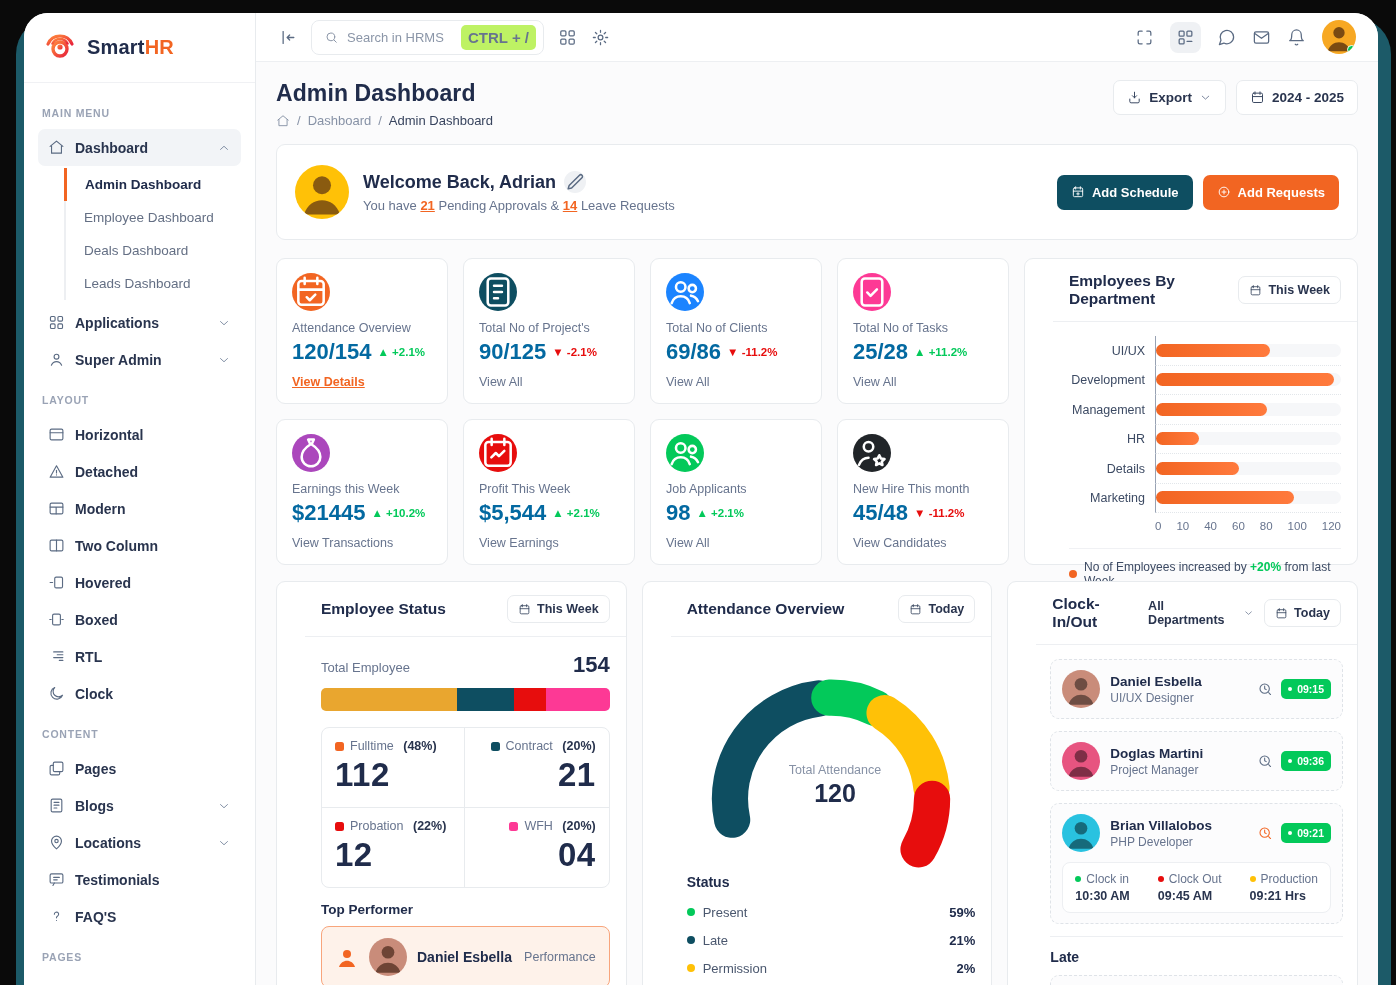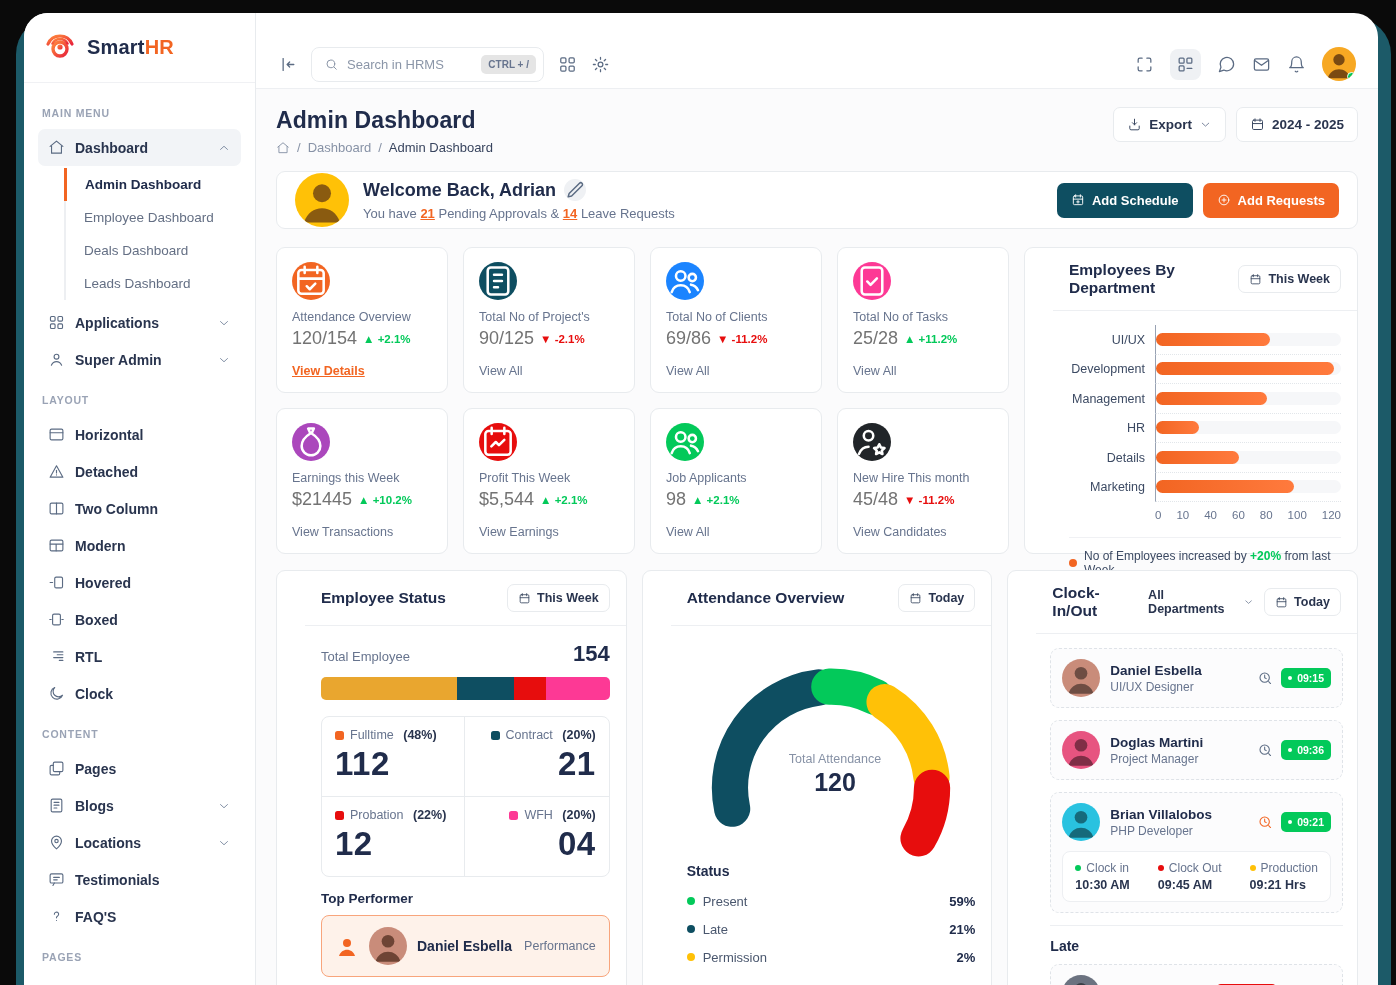--- a/index.html
+++ b/index.html
@@ -25,31 +25,31 @@
     border-radius:7px; color:#29344E; font-size:14px; font-weight:600; cursor:pointer; }
   .nav-item.parent-active { background:#F2F4F7; }
   .nav-item .icn { width:17px; height:17px; color:#5B6B83; flex:none; display:inline-flex; }
   .nav-item .chev { margin-left:auto; width:14px; height:14px; color:#7c8aa0; }
   .nav-children { margin:2px 0 4px 26px; }
   .nav-child { display:block; padding:9px 0 9px 18px; font-size:13.5px; color:#646F84;
     border-left:2px solid #EDEFF2; cursor:pointer; }
   .nav-child.active { color:#202C4B; font-weight:600; border-left:3px solid #F26522; }
 
   
-  .main { flex:1; display:flex; flex-direction:column; min-width:0;margin-top:27px; }
+  .main { flex:1; display:flex; flex-direction:column; min-width:0; }
   .topbar { height:49px; min-height:49px; border-bottom:1px solid #EDEFF2; display:flex;
     align-items:center; padding:0 22px; gap:14px; background:#fff; }
   .tb-icon { width:19px; height:19px; color:#5B6B83; display:inline-flex; cursor:pointer; position:relative; }
   .searchbox { display:flex; align-items:center; gap:8px; border:1px solid #E8EBEE;
     border-radius:8px; height:35px; padding:0 7px 0 12px; width:233px; }
   .searchbox .icn { width:15px; height:15px; color:#8b96a8; display:inline-flex; }
   .searchbox input { border:none; outline:none; flex:1; font-size:13px; color:#374151;
     font-family:"Liberation Sans",sans-serif; background:transparent; min-width:0; }
   .searchbox input::placeholder { color:#8b96a8; }
-  .kbd { background:#e5e5e5; border-radius:5px; font-size:10px; font-weight:700;
+  .kbd { background:#bef264; border-radius:5px; font-size:15px; font-weight:700;
     color:#67748E; padding:4px 7px; white-space:nowrap; }
   .tb-right { margin-left:auto; display:flex; align-items:center; gap:16px; }
   .tb-btn-active { background:#EFF1F4; border-radius:8px; padding:6px; display:inline-flex; }
   .avatar { border-radius:50%; position:relative; overflow:hidden; display:inline-flex;
     align-items:flex-end; justify-content:center; flex:none; }
   .avatar svg { width:78%; height:78%; }
   .status-dot { position:absolute; bottom:0; right:0; width:9px; height:9px;
     background:#03C95A; border:1.5px solid #fff; border-radius:50%; }
 
   .content { flex:1; overflow:hidden; background:#FBFBFC; padding:18px 20px; }
@@ -70,42 +70,42 @@
   .card { background:#fff; border:1px solid #E8EBEE; border-radius:9px;padding-left:28px; }
   .card-h { display:flex; align-items:center; padding:13px 16px;
     border-bottom:1px solid #EDEFF2; gap:10px; }
   .card-h .title { font-size:15.5px; font-weight:700; color:#202C4B; }
   .chip { display:inline-flex; align-items:center; gap:6px; border:1px solid #E8EBEE;
     border-radius:7px; padding:6px 10px; font-size:12.5px; font-weight:600;
     color:#29344E; background:#fff; cursor:pointer; white-space:nowrap; }
   .chip .icn { width:13px; height:13px; display:inline-flex; color:#3c4a63; }
 
   
-  .welcome { display:flex; align-items:center; gap:14px; padding:1px 18px; margin-bottom:18px; }
+  .welcome { display:flex; align-items:center; gap:14px; padding:20px 18px; margin-bottom:18px; }
   .welcome-name-row { display:flex; align-items:center; gap:8px; }
   .welcome-name { font-size:18px; font-weight:800; color:#202C4B; }
   .edit-bubble { width:22px; height:22px; border-radius:50%; background:#EFF1F4;
     display:inline-flex; align-items:center; justify-content:center; color:#5B6B83; cursor:pointer; }
   .edit-bubble svg { width:11px; height:11px; }
   .welcome-sub { font-size:13px; color:#67748E; margin-top:5px; }
   .welcome-sub .hl { color:#F26522; font-weight:700; text-decoration:underline; }
   .btn-solid { display:inline-flex; align-items:center; gap:7px; border-radius:7px;
     padding:10px 14px; font-size:13px; font-weight:600; color:#fff; border:none; cursor:pointer; }
   .btn-solid .icn { width:14px; height:14px; display:inline-flex; }
 
   
   .stats-grid { display:grid; grid-template-columns:repeat(4,1fr) 334px;
     grid-auto-rows:146px; gap:15px; margin-bottom:16px; }
   .stat-card { padding:14px 15px; display:flex; flex-direction:column; }
   .stat-icon { width:38px; height:38px; border-radius:50%; color:#fff; display:flex;
     align-items:center; justify-content:center; margin-bottom:10px; }
   .stat-icon svg { width:18px; height:18px; }
   .stat-label { font-size:12.5px; color:#67748E; margin-bottom:4px; white-space:nowrap; }
   .stat-value-row { display:flex; align-items:center; gap:6px; }
-  .stat-value { font-size:18px; font-weight:400; color:#737373; }
+  .stat-value { font-size:22px; font-weight:700; color:#0369a1; }
   .trend { font-size:11.5px; font-weight:600; }
   .trend.up { color:#03C95A; } .trend.down { color:#E70D0D; }
   .stat-link { margin-top:auto; font-size:12.5px; color:#67748E; cursor:pointer; }
   .stat-link.primary { color:#F26522; text-decoration:underline; font-weight:600; }
 
   
   .dept-card { grid-column:5; grid-row:1 / 3; display:flex; flex-direction:column; }
   .dept-body { padding:14px 16px 10px; flex:1; }
   .ebd-row { display:flex; align-items:center; height:29.5px; }
   .ebd-label { width:86px; text-align:right; padding-right:10px; font-size:12.5px; color:#3c4a63; }
@@ -289,35 +289,35 @@
             </svg>
           </span>
       <span>Detached</span>
 
     </div>
 
     <div class="nav-item ">
       <span class="icn">
             <svg viewBox="0 0 24 24" fill="none" stroke="currentColor" stroke-width="1.6" stroke-linecap="round" stroke-linejoin="round" style="width:100%;height:100%">
               <rect x="3" y="4.5" width="18" height="15" rx="2"></rect>
+              <path d="M3 10h18M11.5 10v9.5"></path>
+            </svg>
+          </span>
+      <span>Modern</span>
+
+    </div>
+
+    <div class="nav-item ">
+      <span class="icn">
+            <svg viewBox="0 0 24 24" fill="none" stroke="currentColor" stroke-width="1.6" stroke-linecap="round" stroke-linejoin="round" style="width:100%;height:100%">
+              <rect x="3" y="4.5" width="18" height="15" rx="2"></rect>
               <path d="M12 4.5v15"></path>
             </svg>
           </span>
       <span>Two Column</span>
-
-    </div>
-
-    <div class="nav-item ">
-      <span class="icn">
-            <svg viewBox="0 0 24 24" fill="none" stroke="currentColor" stroke-width="1.6" stroke-linecap="round" stroke-linejoin="round" style="width:100%;height:100%">
-              <rect x="3" y="4.5" width="18" height="15" rx="2"></rect>
-              <path d="M3 10h18M11.5 10v9.5"></path>
-            </svg>
-          </span>
-      <span>Modern</span>
 
     </div>
 
     <div class="nav-item ">
       <span class="icn">
             <svg viewBox="0 0 24 24" fill="none" stroke="currentColor" stroke-width="1.6" stroke-linecap="round" stroke-linejoin="round" style="width:100%;height:100%">
               <rect x="9.5" y="4.5" width="11" height="15" rx="2"></rect>
               <path d="M3 12h3.5"></path>
             </svg>
           </span>

